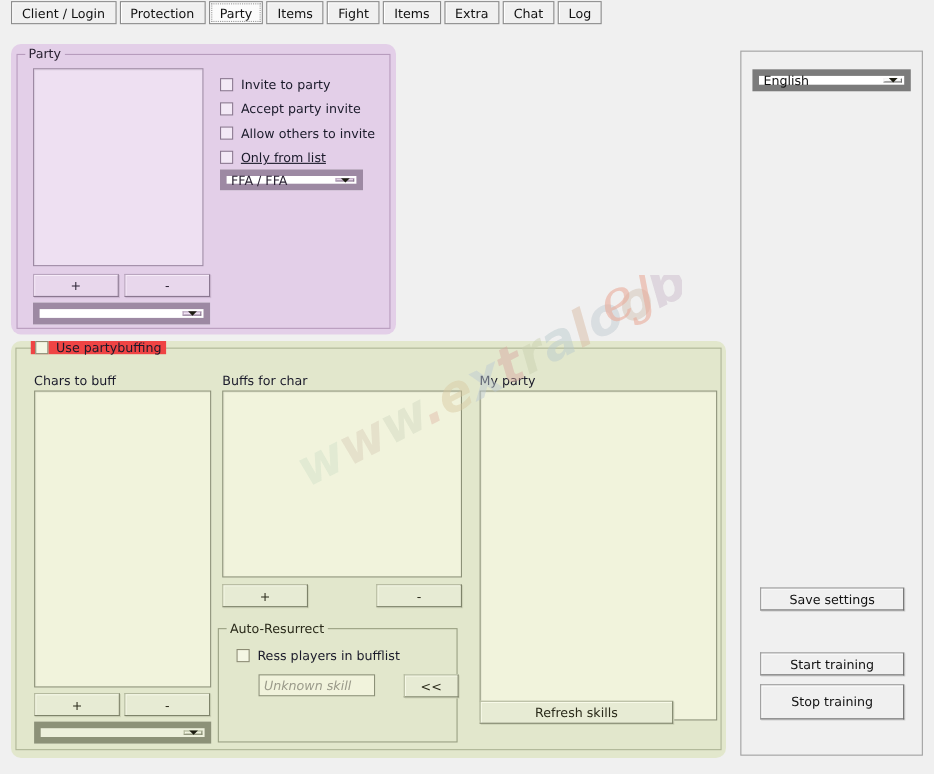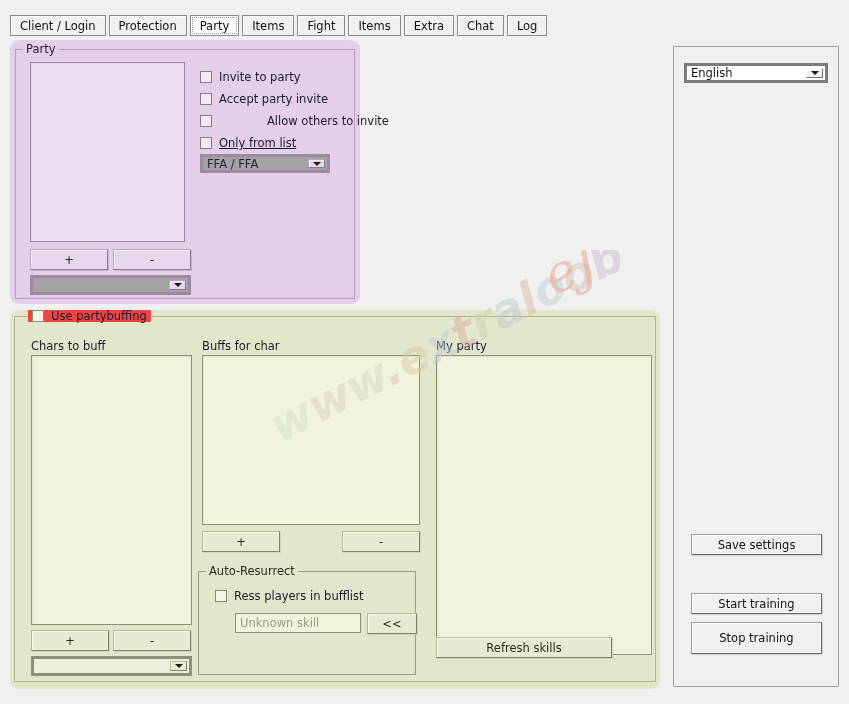--- a/index.html
+++ b/index.html
@@ -16,21 +16,21 @@
     font-family: "DejaVu Sans", "Liberation Sans", sans-serif;
     font-size: 11px;
     color: #1a1a2a;
     -webkit-font-smoothing: antialiased;
   }
 
   
   #tab-strip {
     position: absolute;
     left: 10px;
-    top: 15px;
+    top: 1px;
     height: 22px;
     display: flex;
     align-items: flex-start;
     gap: 3px;
     justify-content: flex-end;
   }
   .tab {
     height: 21px;
     line-height: 20px;
     padding: 0 9px;
@@ -93,21 +93,21 @@
     align-items: center;
     justify-content: center;
     cursor: default;
     color: #1a1a2a;
     user-select: none;
   }
 
   .combo {
     position: absolute;
     box-sizing: border-box;
-    border: 3px solid #14b8a6;
+    border: 6px solid #14b8a6;
     display: flex;
     align-items: center;
     padding-left: 4px;
     font-size: 11.5px;
   }
   .combo .combo-arrow {
     position: absolute;
     right: 2px;
     top: 2px;
     bottom: 2px;
@@ -182,21 +182,21 @@
   }
   .purple-btn {
     background: #e8d7ec;
     border-color: #b9a5be;
     border-right-color: #8a7790;
     border-bottom-color: #8a7790;
     box-shadow: inset 1px 1px 0 #f7ecf9, 1px 1px 0 #cdb8d2;
     color: #2a2233;
   }
   .purple-combo {
-    background: #a3a3a3;
+    background: #ffffff;
     border-color: #9d89a3;
     color: #2a2233;
   }
   .purple-combo .combo-arrow {
     background: #e8d7ec;
     border-color: #b9a5be;
     border-right-color: #8a7790;
     border-bottom-color: #8a7790;
     box-shadow: inset 1px 1px 0 #f7ecf9;
   }
@@ -330,21 +330,21 @@
     <div class="listbox" id="party-list"></div>
 
     <div class="chk purple-chk" style="left:185px; top:27px;">
       <span class="box"></span>
       <span>Invite to party</span>
     </div>
     <div class="chk purple-chk" style="left:185px; top:49px;">
       <span class="box"></span>
       <span>Accept party invite</span>
     </div>
-    <div class="chk purple-chk" style="left:185px; top:71px;gap:48px;">
+    <div class="chk purple-chk" style="left:185px; top:71px;">
       <span class="box"></span>
       <span>Allow others to invite</span>
     </div>
     <div class="chk purple-chk" style="left:185px; top:93px;text-decoration:underline;">
       <span class="box"></span>
       <span>Only from list</span>
     </div>
 
     <div class="combo purple-combo" style="left:185px; top:111px; width:130px; height:19px;">
       <span>FFA / FFA</span>
@@ -393,21 +393,21 @@
 
     <div class="gbox" id="autoress-group">
       <div class="gbox-frame"></div>
       <div class="gbox-title">Auto-Resurrect</div>
 
       <div class="chk green-chk" style="left:17px; top:24px;">
         <span class="box"></span>
         <span>Ress players in bufflist</span>
       </div>
 
-      <div class="textbox green-list" style="left:37px; top:48px; width:126px; height:20px; color:#9a9a8a;">
+      <div class="textbox green-list" style="left:37px; top:48px; width:106px; height:20px; color:#9a9a8a;font-style:italic;">
         <span>Unknown skill</span>
       </div>
       <div class="btn green-btn" style="left:169px; top:48px; width:50px; height:21px;">&lt;&lt;</div>
     </div>
 
     <div class="lbl" style="left:422px; top:29px;">My party</div>
     <div class="listbox green-list" style="left:422px; top:45px; width:216px; height:300px;"></div>
     <div class="btn green-btn" style="left:422px; top:327px; width:176px; height:21px;">Refresh skills</div>
   </div>
 </div>

